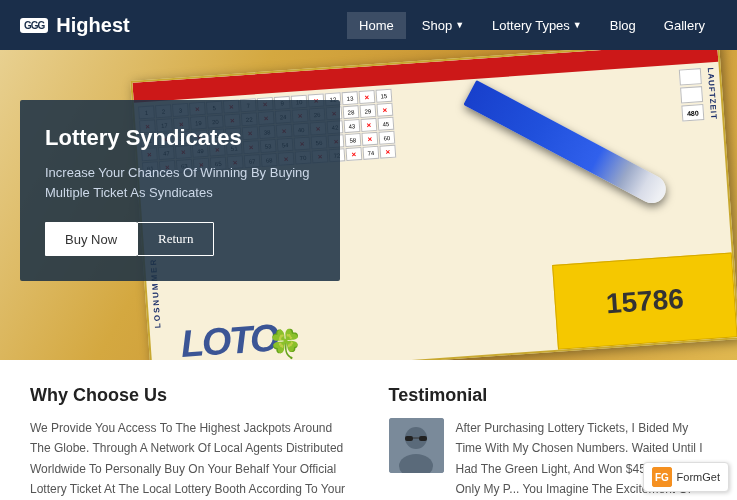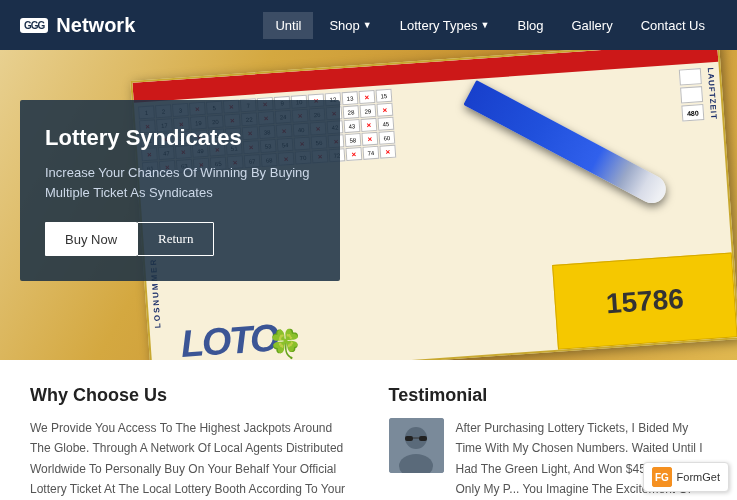--- a/index.html
+++ b/index.html
@@ -180,42 +180,39 @@
       font-size: 9px;
       font-weight: bold;
     }
   </style>
 </head>
 <body>
 
 <nav class="navbar">
   <a class="navbar-brand" href="#">
     <span class="brand-icon">GGG</span>
-    <span>Network</span>
+    <span>Highest</span>
   </a>
   <div class="nav-links">
     <a class="nav-item active">
-      <span>Until</span>
+      <span>Home</span>
     </a>
     <a class="nav-item">
       <span>Shop</span>
       <span class="arrow">▼</span>
     </a>
     <a class="nav-item">
       <span>Lottery Types</span>
       <span class="arrow">▼</span>
     </a>
     <a class="nav-item">
       <span>Blog</span>
     </a>
     <a class="nav-item">
       <span>Gallery</span>
-    </a>
-    <a class="nav-item">
-      <span>Contact Us</span>
     </a>
   </div>
 </nav>
 
 <div class="hero">
 
   <div style="position:absolute;top:0;left:0;right:0;bottom:0;background:linear-gradient(120deg,#e8d090 0%,#d4a840 30%,#c89030 60%,#e0b850 100%);"></div>
 
   <div style="position:absolute;top:10px;left:140px;width:590px;height:300px;transform:rotate(-4deg);background:#f8f0d8;border:2px solid #c8a830;overflow:hidden;box-shadow:3px 3px 12px rgba(0,0,0,0.4);">
 

